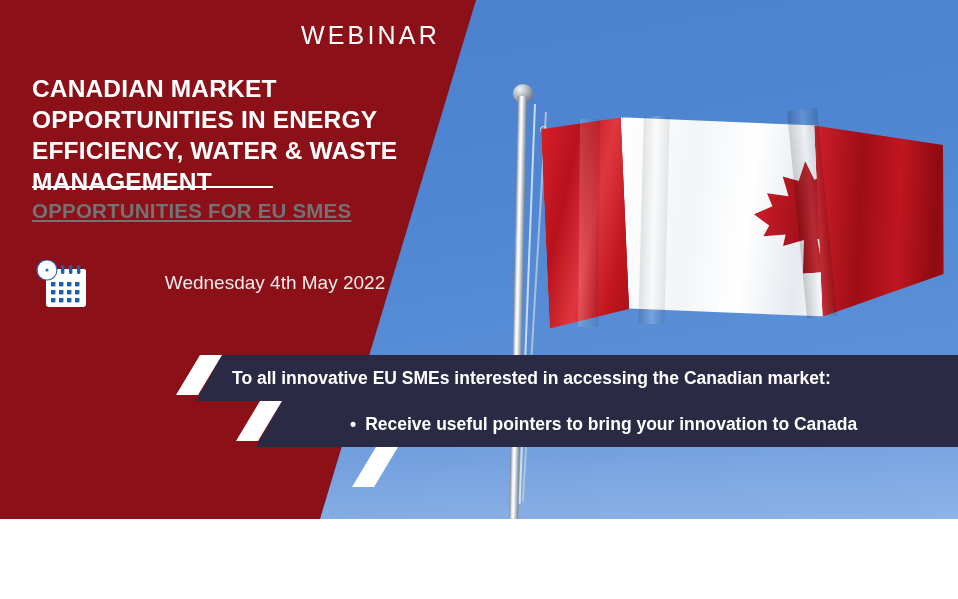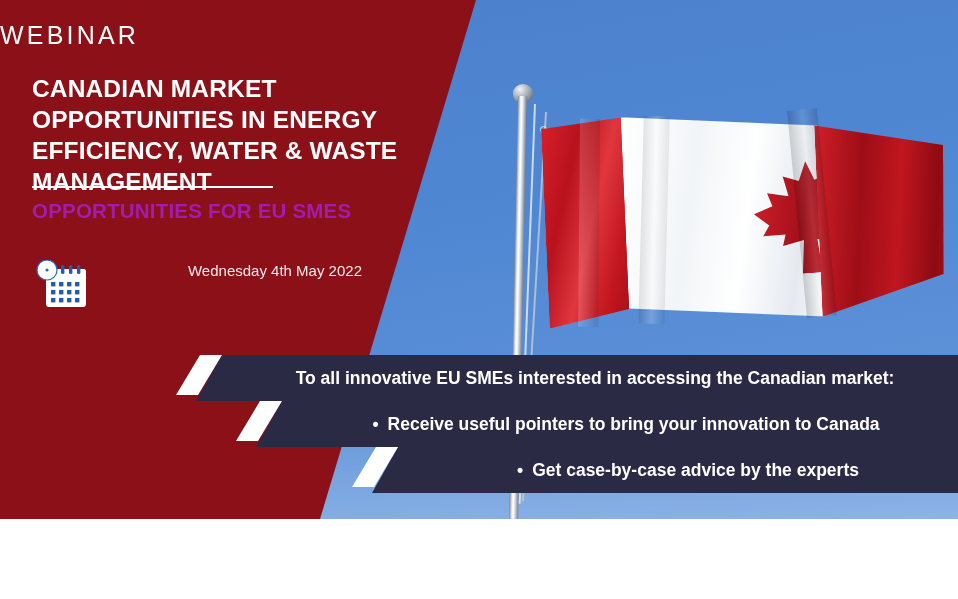--- a/index.html
+++ b/index.html
@@ -96,59 +96,59 @@
     position: absolute; left: 0; top: 0; width: 600px; height: 519px;
     background: #8b1017;
     clip-path: polygon(0 0, 476px 0, 320px 519px, 0 519px);
     z-index: 4;
   }
 
   
   .content { position: absolute; left: 0; top: 0; width: 600px; z-index: 6; }
   .webinar {
     position: absolute; left: 0; top: 21px; width: 440px;
-    text-align: left;
+    text-align: right;
     color: #ffffff;
     font-size: 25px; font-weight: 400; letter-spacing: 3.2px;
   }
   .title {
     position: absolute; left: 32px; top: 73px; width: 452px;
     color: #ffffff; font-weight: bold; font-size: 24.5px;
     line-height: 31px; letter-spacing: .15px;
   }
   .rule {
     position: absolute; left: 32px; top: 186px;
     width: 241px; height: 2px; background: #ffffff;
   }
   .subtitle {
     position: absolute; left: 32px; top: 199px; width: 440px;
-    color: #a21caf; font-weight: bold; font-size: 20.5px; letter-spacing: .2px;
+    color: #737373; font-weight: bold; font-size: 20.5px; letter-spacing: .2px; text-decoration: underline;
   }
 
   
   .date-row { position: absolute; left: 30px; top: 255px; width: 420px; }
   .cal-icon { position: absolute; left: 4px; top: 5px; width: 56px; height: 50px; }
   .date-text {
-    position: absolute; left: 80px; top: 0; width: 330px;
+    position: absolute; left: 80px; top: 12px; width: 330px;
     text-align: center; color: #f4eaea;
-    font-size: 15px; line-height: 31px; font-weight: 400;
+    font-size: 19px; line-height: 31px; font-weight: 400;
   }
 
   
   .strip {
     position: absolute; height: 46px; z-index: 7;
     background: #2b2a45;
     display: flex; align-items: center;
-    color: #ffffff; font-weight: bold; justify-content: center;
+    color: #ffffff; font-weight: bold;
   }
   .strip .txt { white-space: nowrap; }
   .strip-1 { left: 196px; top: 355px; width: 762px; font-size: 17.5px; clip-path: polygon(26px 0, 100% 0, 100% 100%, 0 100%); }
   .strip-1 .txt { margin-left: 36px; }
   .strip-2 { left: 256px; top: 401px; width: 702px; font-size: 17.5px; clip-path: polygon(26px 0, 100% 0, 100% 100%, 0 100%); }
-  .strip-2 .txt { margin-left: 38px; }
+  .strip-2 .txt { margin-left: 94px; }
   .strip-3 { left: 372px; top: 447px; width: 586px; font-size: 17.5px; clip-path: polygon(26px 0, 100% 0, 100% 100%, 0 100%); }
   .strip-3 .txt { margin-left: 46px; }
   .bullet { margin-right: 9px; }
 
   
   .wedge {
     position: absolute; height: 40px; width: 46px; z-index: 8;
     background: #ffffff;
     clip-path: polygon(24px 0, 46px 0, 22px 100%, 0 100%);
   }
@@ -236,25 +236,20 @@
   </div>
 
   <div class="wedge w2"></div>
   <div class="strip strip-2">
     <span class="txt">
       <span class="bullet">•</span><span>Receive useful pointers to bring your innovation to Canada</span>
     </span>
   </div>
 
   <div class="wedge w3"></div>
-  <div class="strip strip-3">
-    <span class="txt">
-      <span class="bullet">•</span><span>Get case-by-case advice by the experts</span>
-    </span>
-  </div>
 
   <div class="footer">
 
     
     
 
     
     
 
     

